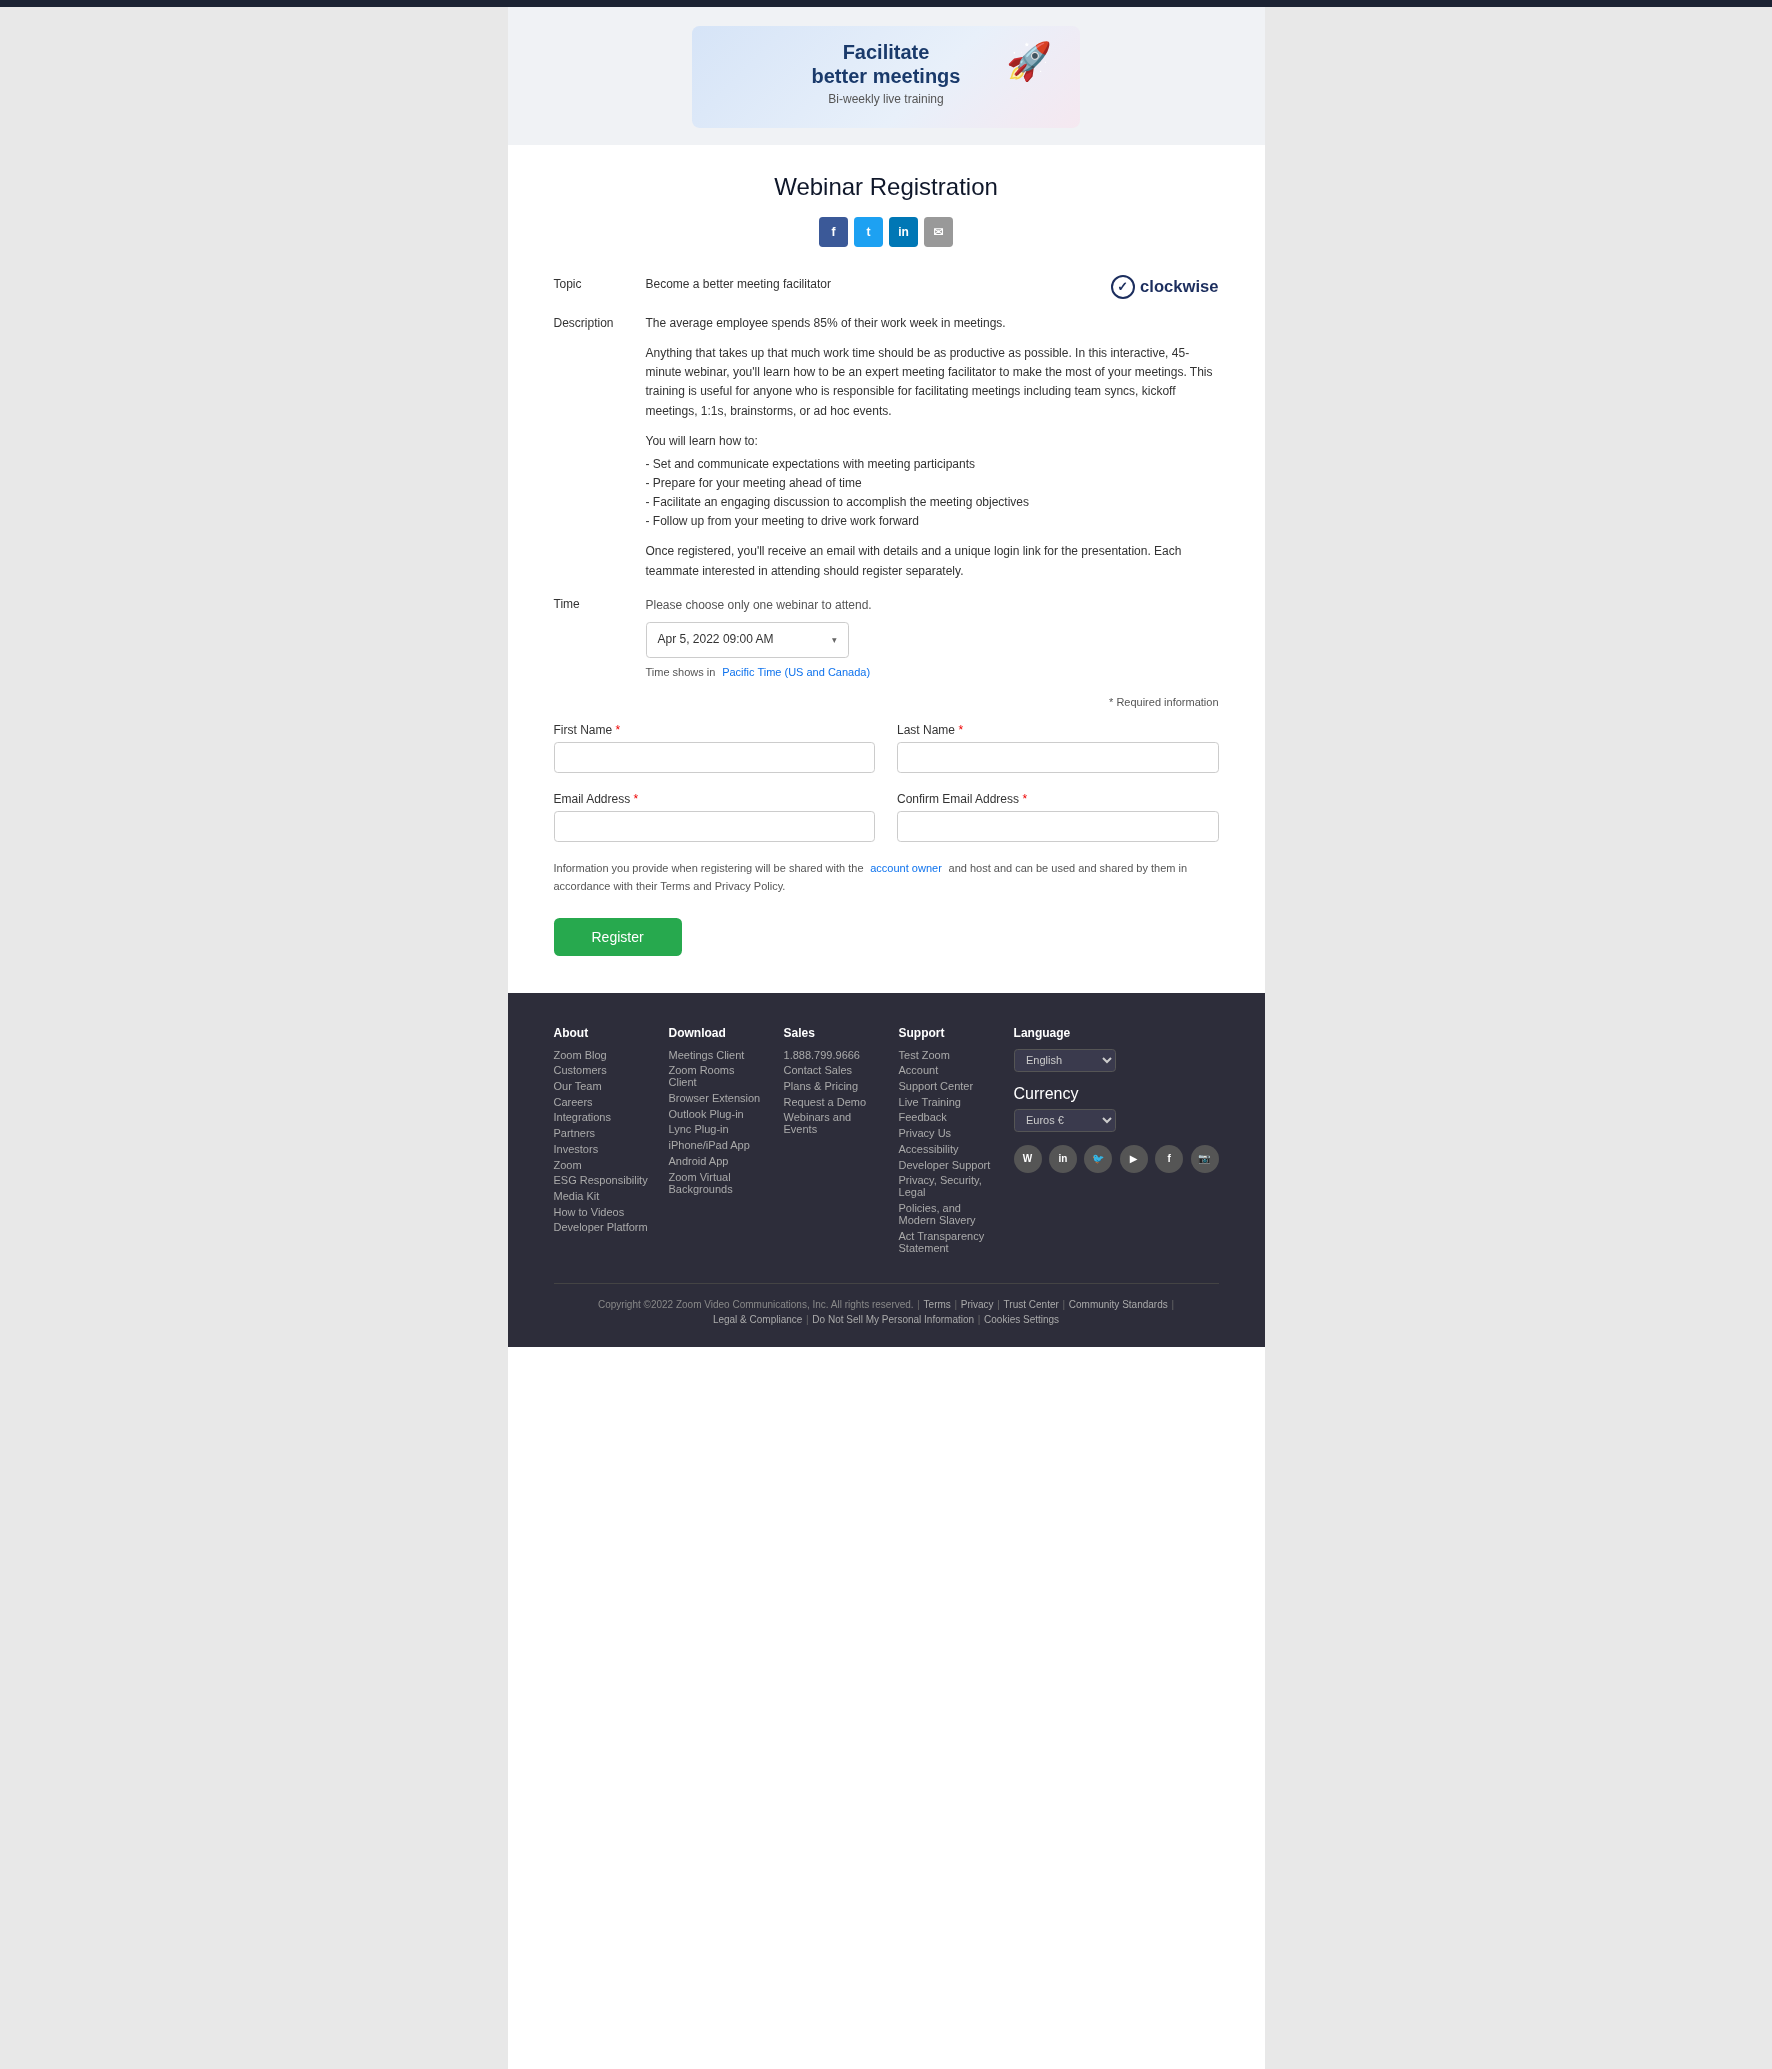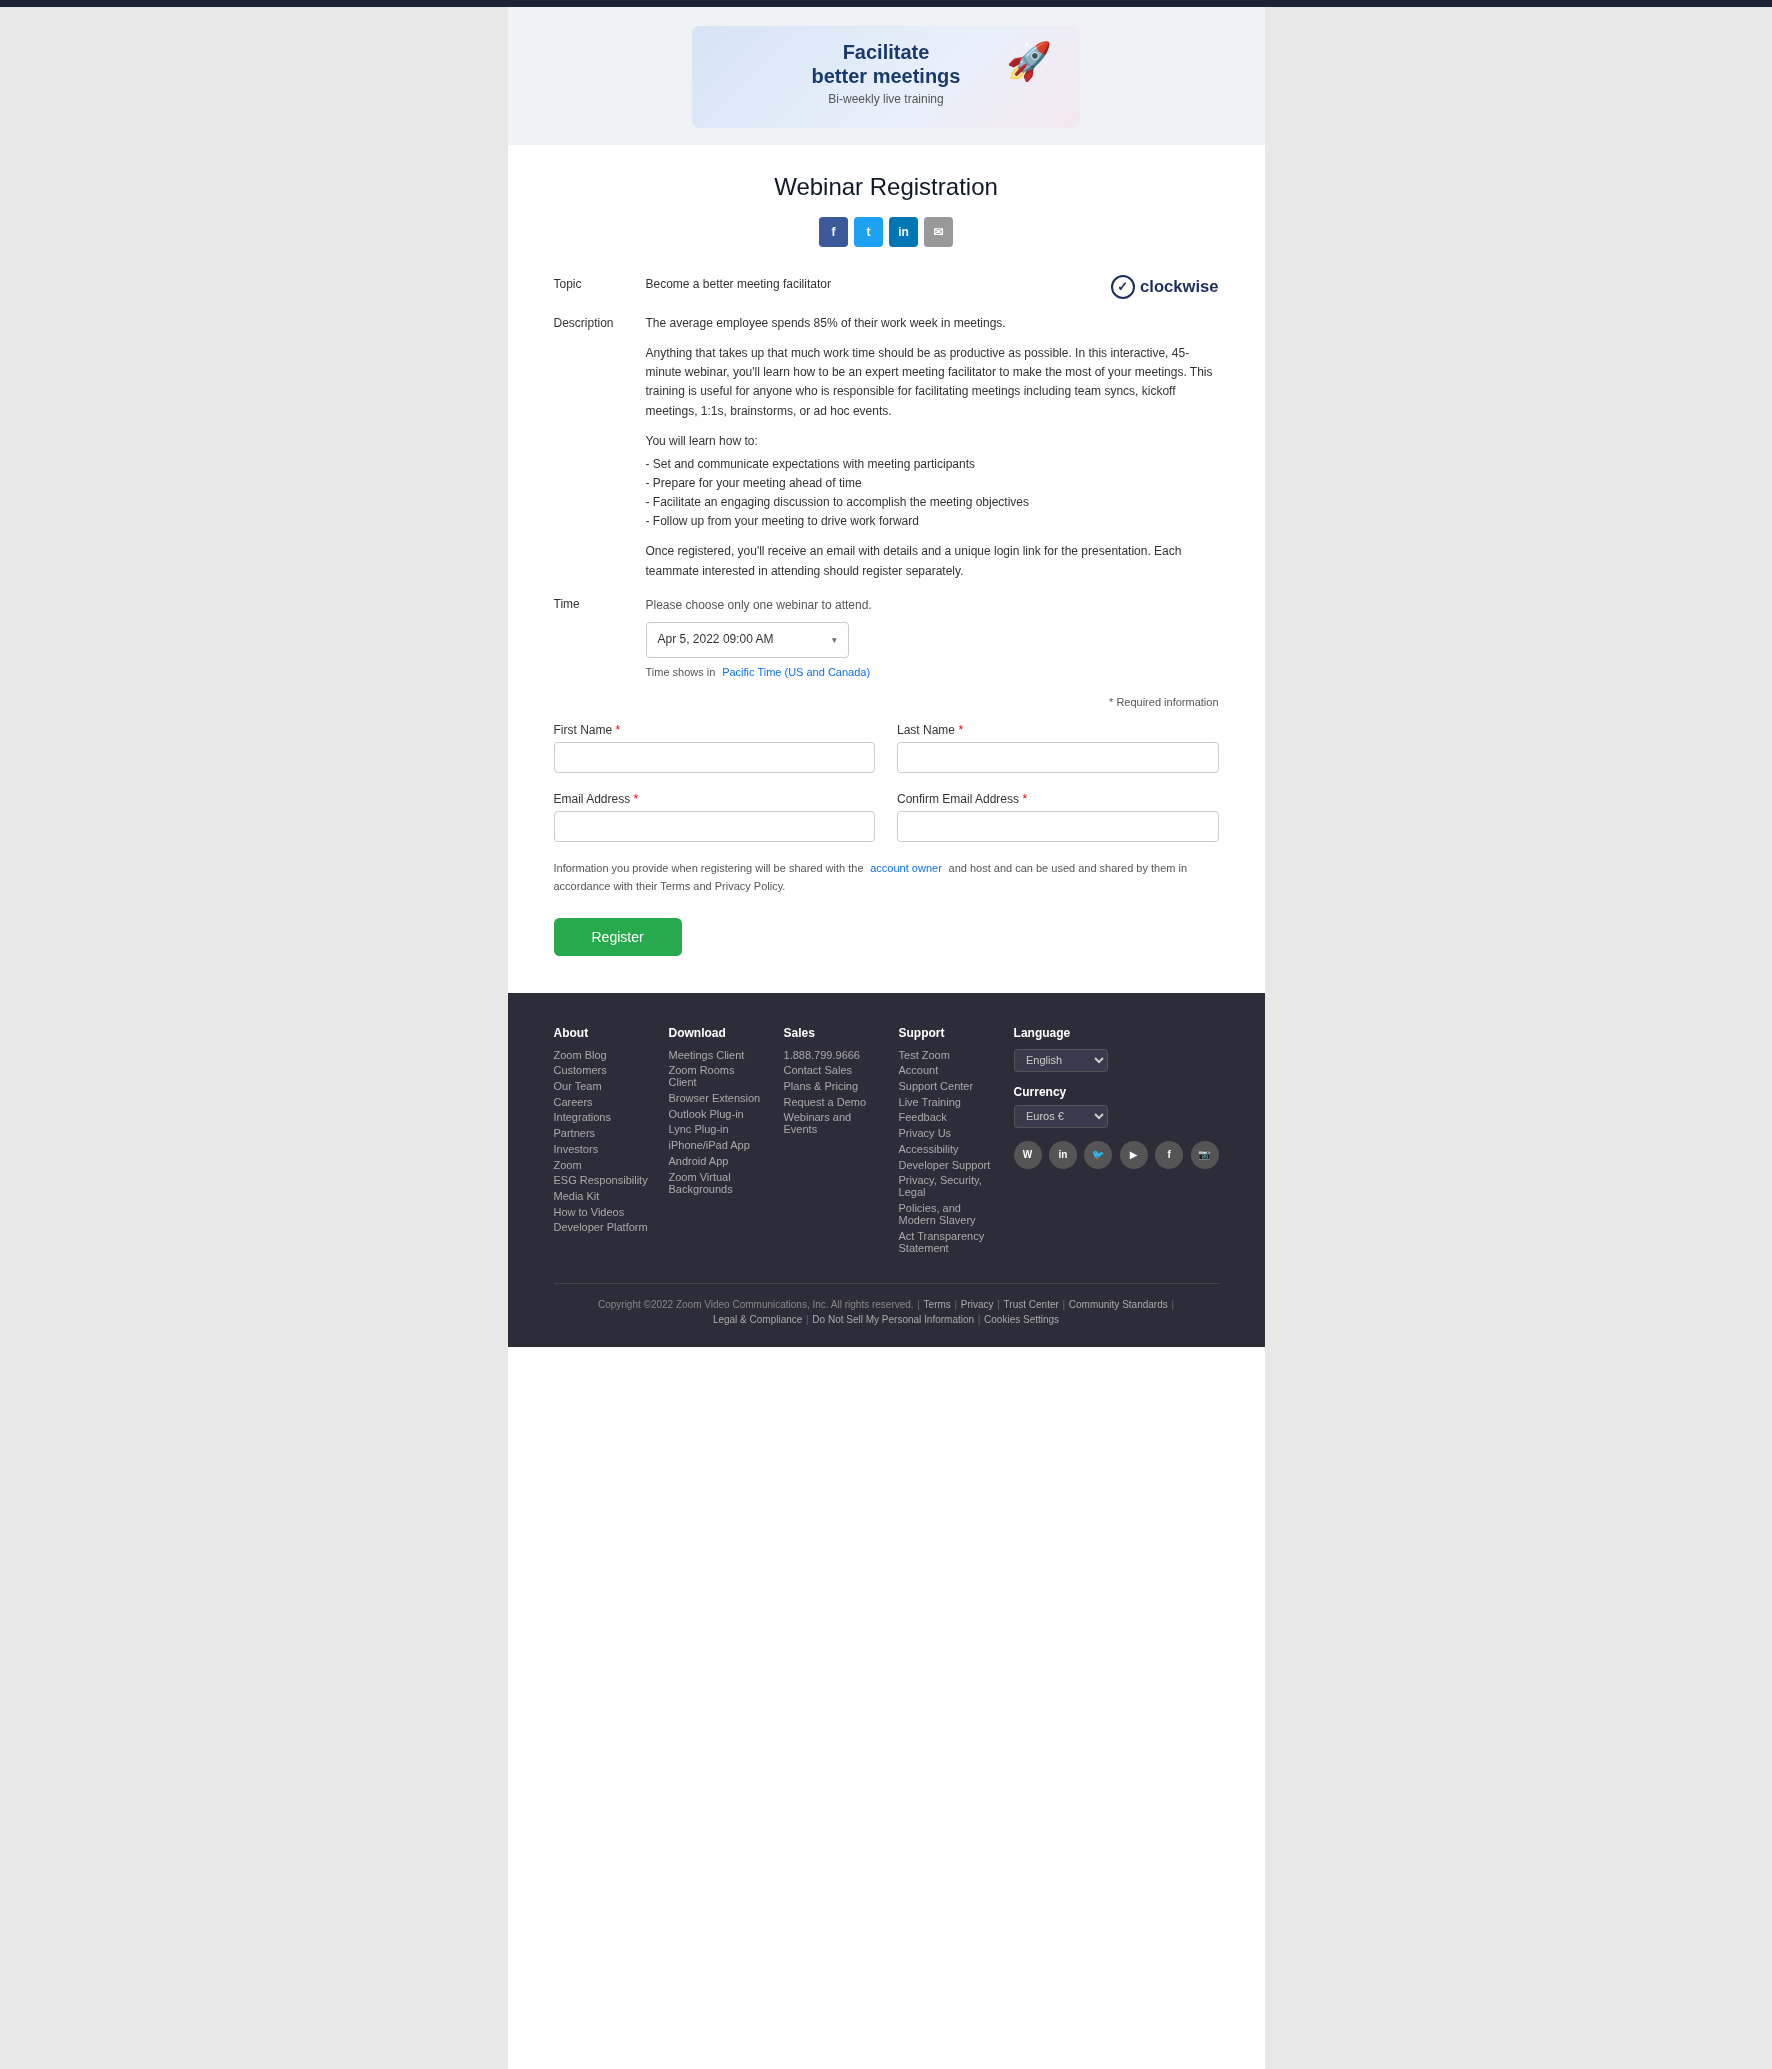--- a/index.html
+++ b/index.html
@@ -241,21 +241,21 @@
       cursor: pointer;
     }
     .footer-select {
       background: #3a3a4d;
       color: #ccc;
       border: 0.9px solid #555;
       border-radius: 3.7px;
       padding: 3.7px 7.4px;
       font-size: 11px;
       cursor: pointer;
-      width: 94px;
+      width: 102px;
     }
     .footer-social-row {
       display: flex;
       gap: 7.4px;
       margin-top: 13px;
     }
     .footer-social-btn {
       width: 28px;
       height: 28px;
       border-radius: 50%;
@@ -284,22 +284,22 @@
     }
     .footer-bottom .sep {
       color: #666;
     }
     .topic-row {
       display: flex;
       justify-content: space-between;
       align-items: flex-start;
     }
     .currency-label {
-      font-size: 12px;
-      font-weight: 700;
+      font-size: 16px;
+      font-weight: 400;
       color: #fff;
       margin-top: 13px;
       margin-bottom: 5.5px;
     }
   </style>
 </head>
 <body>
 
 <div class="top-bar"></div>
 

